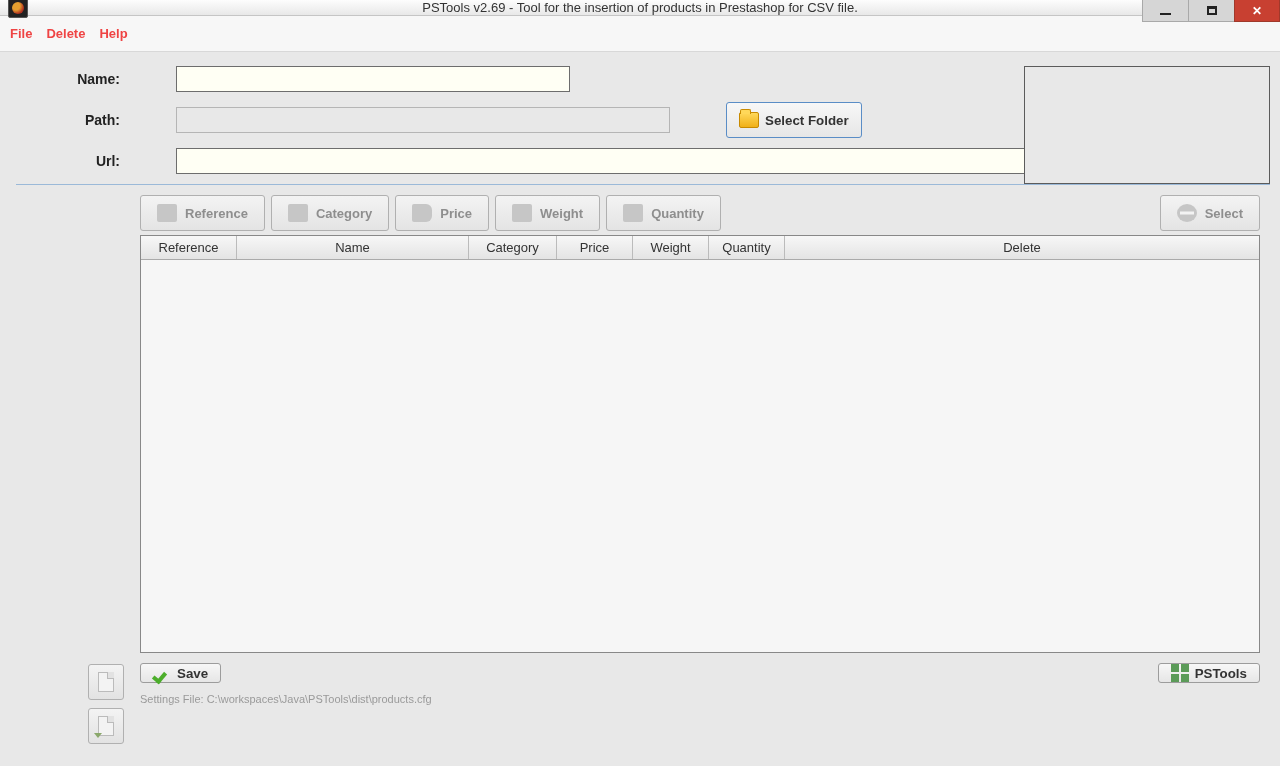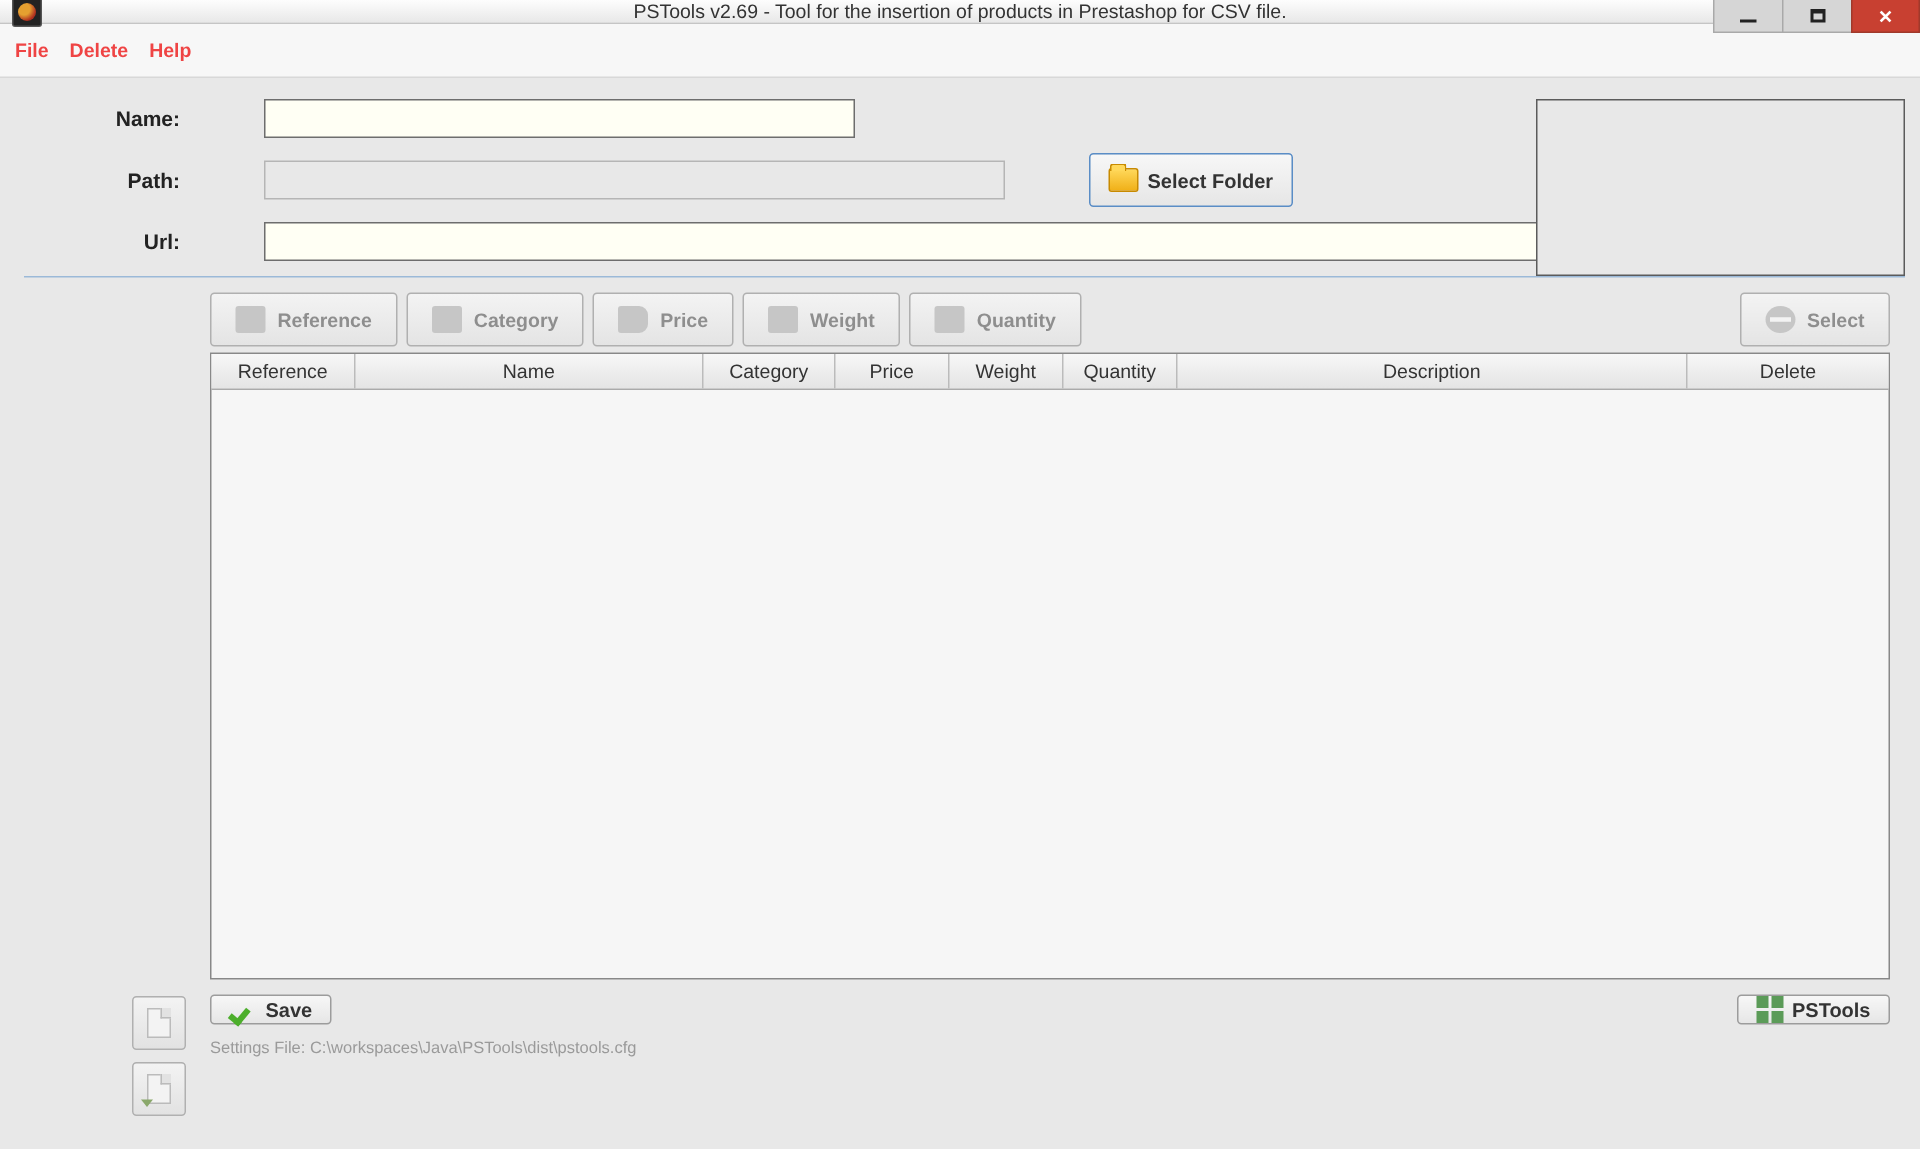--- a/index.html
+++ b/index.html
@@ -371,21 +371,20 @@
   </div>
 
   <div class="table-area">
     <div class="thead">
       <div class="th" style="width:96px">Reference</div>
       <div class="th" style="width:232px">Name</div>
       <div class="th" style="width:88px">Category</div>
       <div class="th" style="width:76px">Price</div>
       <div class="th" style="width:76px">Weight</div>
       <div class="th" style="width:76px">Quantity</div>
-      <div class="th" style="width:340px">Description</div>
       <div class="th" style="flex:1">Delete</div>
     </div>
   </div>
 
   <div class="side-small-btns">
     <div class="small-btn">
       <div class="doc-icon"></div>
     </div>
     <div class="small-btn">
       <div class="doc-icon doc-icon2">
@@ -399,14 +398,14 @@
       <span class="check"></span>
       <span>Save</span>
     </button>
     <div class="spacer"></div>
     <button class="btn export-btn">
       <span class="grid-icon"></span>
       <span>PSTools</span>
     </button>
   </div>
 
-  <div class="status-line">Settings File: C:\workspaces\Java\PSTools\dist\pstools.cfg</div>
+  <div class="status-line">Settings File: C:\workspaces\Java\PSTools\dist\products.cfg</div>
 </div>
 
 </body></html>

